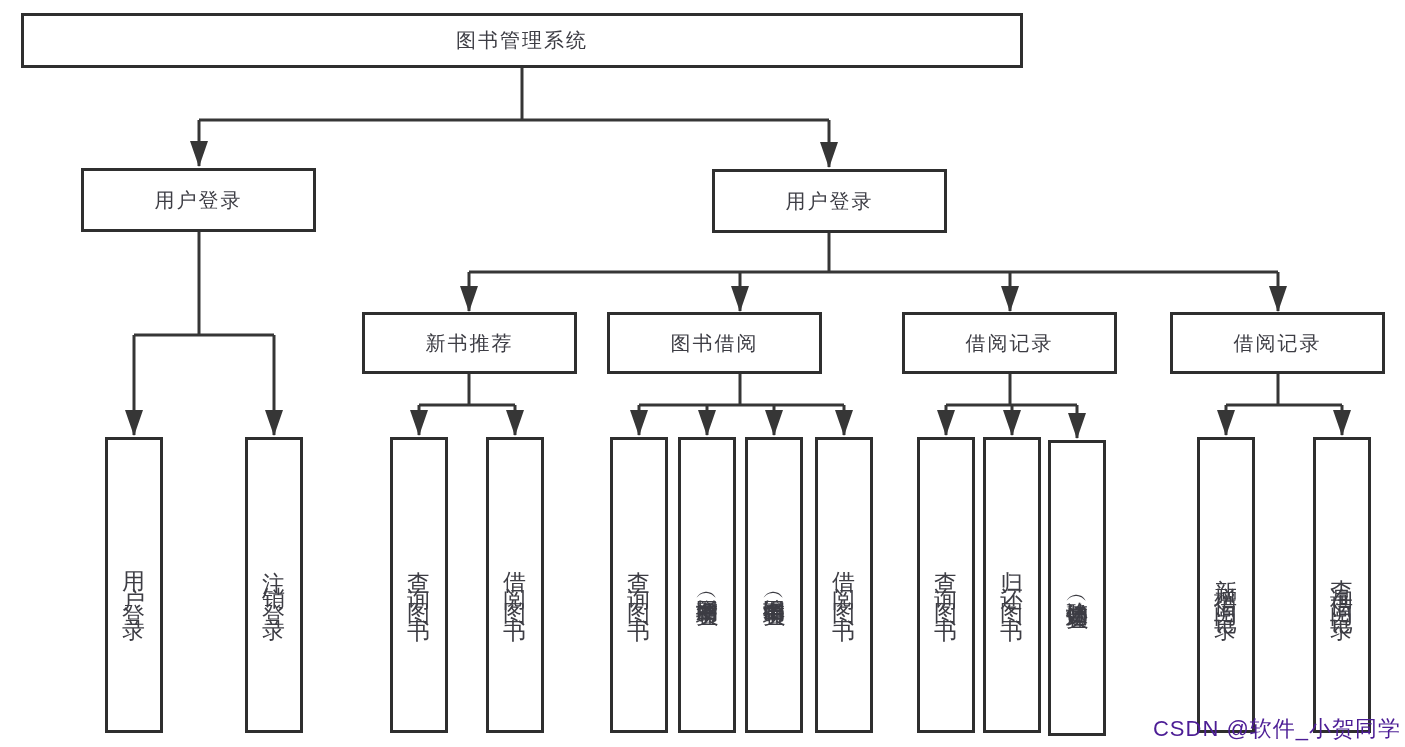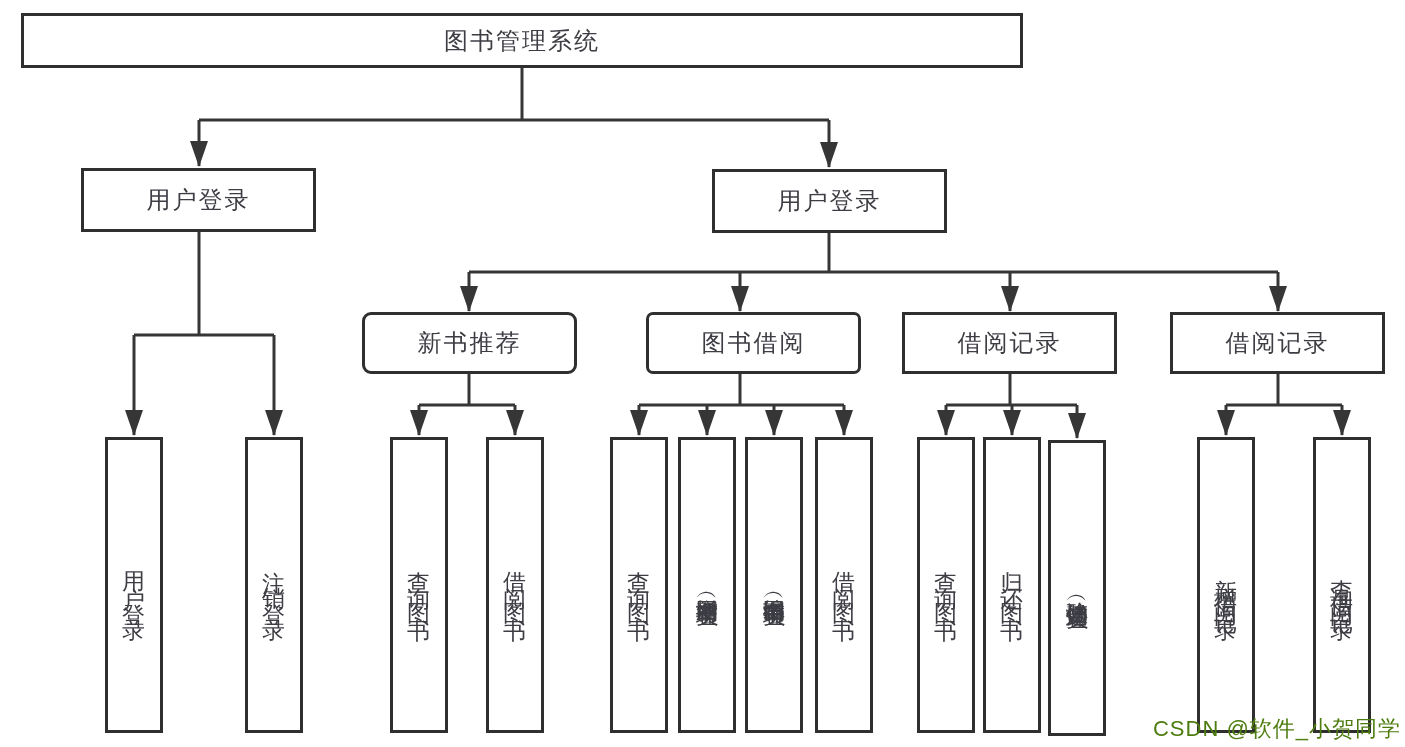--- a/index.html
+++ b/index.html
@@ -12,41 +12,41 @@
   }
   #edges{position:absolute;left:0;top:0;width:1405px;height:747px;}
   .edge{stroke:#363636;stroke-width:3;fill:none;}
   .node{
     position:absolute;
     box-sizing:border-box;
     border:3px solid #2f2f2f;
     background:#ffffff;
     display:flex;align-items:center;justify-content:center;
     color:#3d3d44;
-    font-size:24px;
+    font-size:20px;
     letter-spacing:2px;
     text-align:center;
   }
   .root{left:21px;top:13px;width:1002px;height:55px;}
   .lvl2{top:168px;width:235px;height:64px;}
   .lvl3{top:312px;width:215px;height:62px;}
   .leaf{
     top:437px;width:58px;height:296px;
     writing-mode:vertical-rl;
     font-size:23px;
     line-height:58px;
     padding:0;
   }
   .sp-lg{letter-spacing:16px;}
   .sp-md{letter-spacing:8px;}
   .sp-sm{letter-spacing:1px;font-size:22px;}
   #watermark{
     position:absolute;
     right:4px;bottom:3px;
-    color:#4d7c0f;
+    color:#4c1d95;
     font-size:22px;
     letter-spacing:1px;
     white-space:nowrap;
   }
 </style>
 </head>
 <body>
 
 <div id="canvas">
 
@@ -96,22 +96,22 @@
     <path class="edge" d="M1226,405 H1342"></path>
     <path class="edge" marker-end="url(#arw)" d="M1226,405 V435"></path>
     <path class="edge" marker-end="url(#arw)" d="M1342,405 V435"></path>
   </svg>
 
   <div class="node root">图书管理系统</div>
 
   <div class="node lvl2" style="left:81px;">用户登录</div>
   <div class="node lvl2" style="left:712px;top:169px;">用户登录</div>
 
-  <div class="node lvl3" style="left:362px;border-radius:9px;">新书推荐</div>
-  <div class="node lvl3" style="left:646px;border-radius:7px;">图书借阅</div>
+  <div class="node lvl3" style="left:362px;">新书推荐</div>
+  <div class="node lvl3" style="left:607px;">图书借阅</div>
   <div class="node lvl3" style="left:902px;">借阅记录</div>
   <div class="node lvl3" style="left:1170px;">借阅记录</div>
 
   <div class="node leaf sp-lg" style="left:105px;">用户登录</div>
   <div class="node leaf sp-lg" style="left:245px;">注销登录</div>
 
   <div class="node leaf sp-lg" style="left:390px;">查询图书</div>
   <div class="node leaf sp-lg" style="left:486px;">借阅图书</div>
 
   <div class="node leaf sp-lg" style="left:610px;">查询图书</div>

